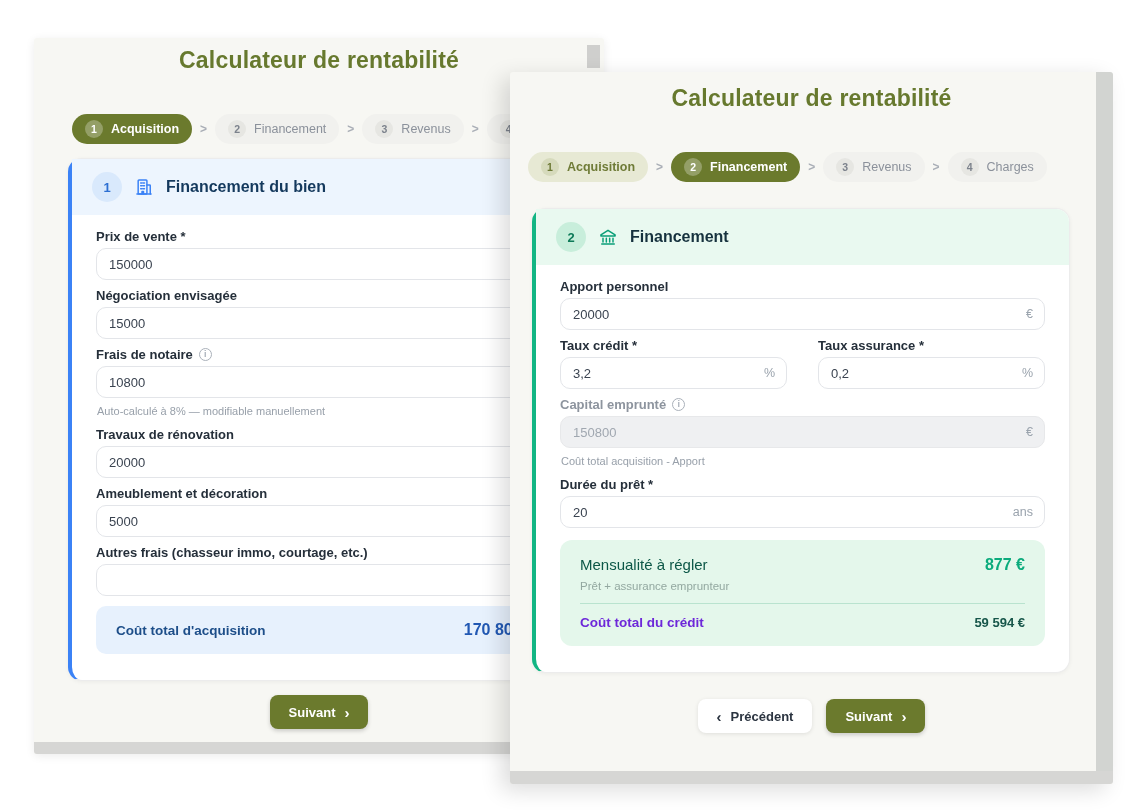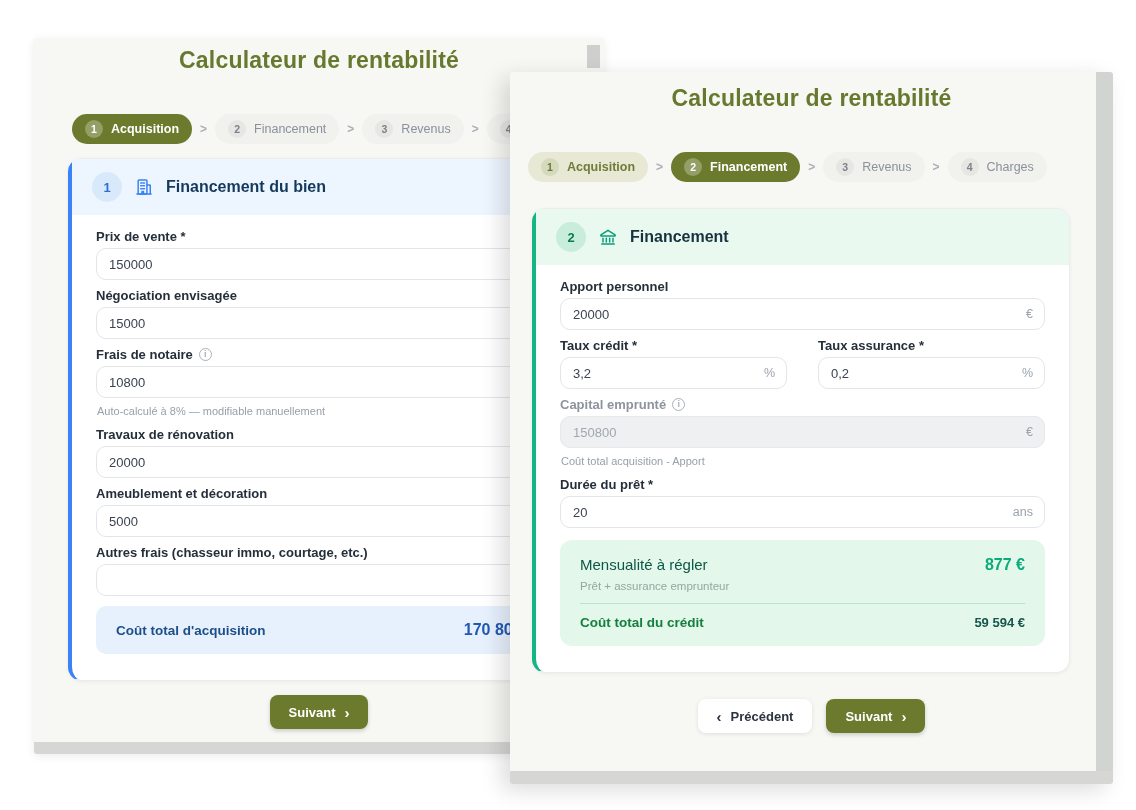--- a/index.html
+++ b/index.html
@@ -75,21 +75,21 @@
                display:flex; align-items:center; justify-content:space-between; }
   .total-box .t-label { font-size:13.5px; font-weight:700; color:#1d4e89; }
   .total-box .t-value { font-size:16px; font-weight:800; color:#2158b3; white-space:nowrap; }
 
   .summary-box { margin-top:12px; background:#e4f7eb; border-radius:12px; padding:16px 20px; }
   .sum-row { display:flex; align-items:baseline; justify-content:space-between; }
   .sum-main-label { font-size:15px; font-weight:400; color:#0c5747; }
   .sum-main-value { font-size:16px; font-weight:800; color:#0bab7c; white-space:nowrap; }
   .sum-helper { font-size:11.5px; color:#93a8a0; margin-top:6px; }
   .sum-divider { border:none; border-top:1px solid #b9e3cf; margin:11px 0 11px 0; }
-  .sum-sub-label { font-size:13.5px; font-weight:600; color:#15803d; }
+  .sum-sub-label { font-size:13.5px; font-weight:600; color:#6d28d9; }
   .sum-sub-value { font-size:13px; font-weight:800; color:#17564a; white-space:nowrap; }
 
   
   .btn-row { display:flex; justify-content:center; gap:14px; }
   .window-left  .btn-row { margin-top:14px; }
   .window-right .btn-row { margin-top:26px; }
   .btn { display:flex; align-items:center; gap:9px; height:34px; padding:0 19px;
          border-radius:8px; font-size:13px; font-weight:700; border:none; cursor:pointer;
          font-family:"Liberation Sans", sans-serif; }
   .btn-olive { background:#6b7a2d; color:#ffffff; box-shadow:0 2px 4px rgba(0,0,0,.18); }

